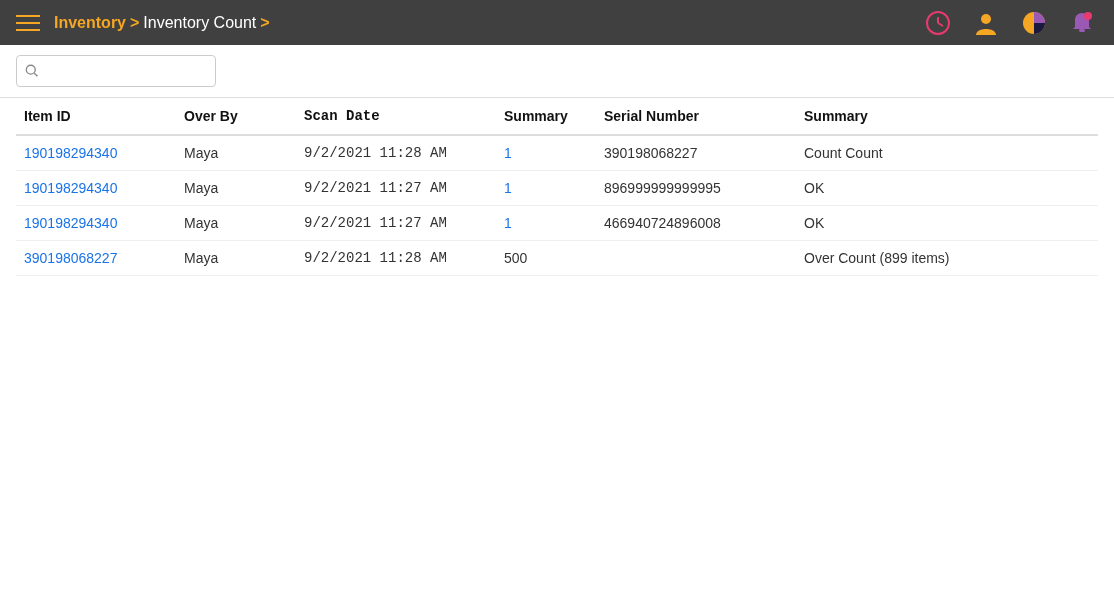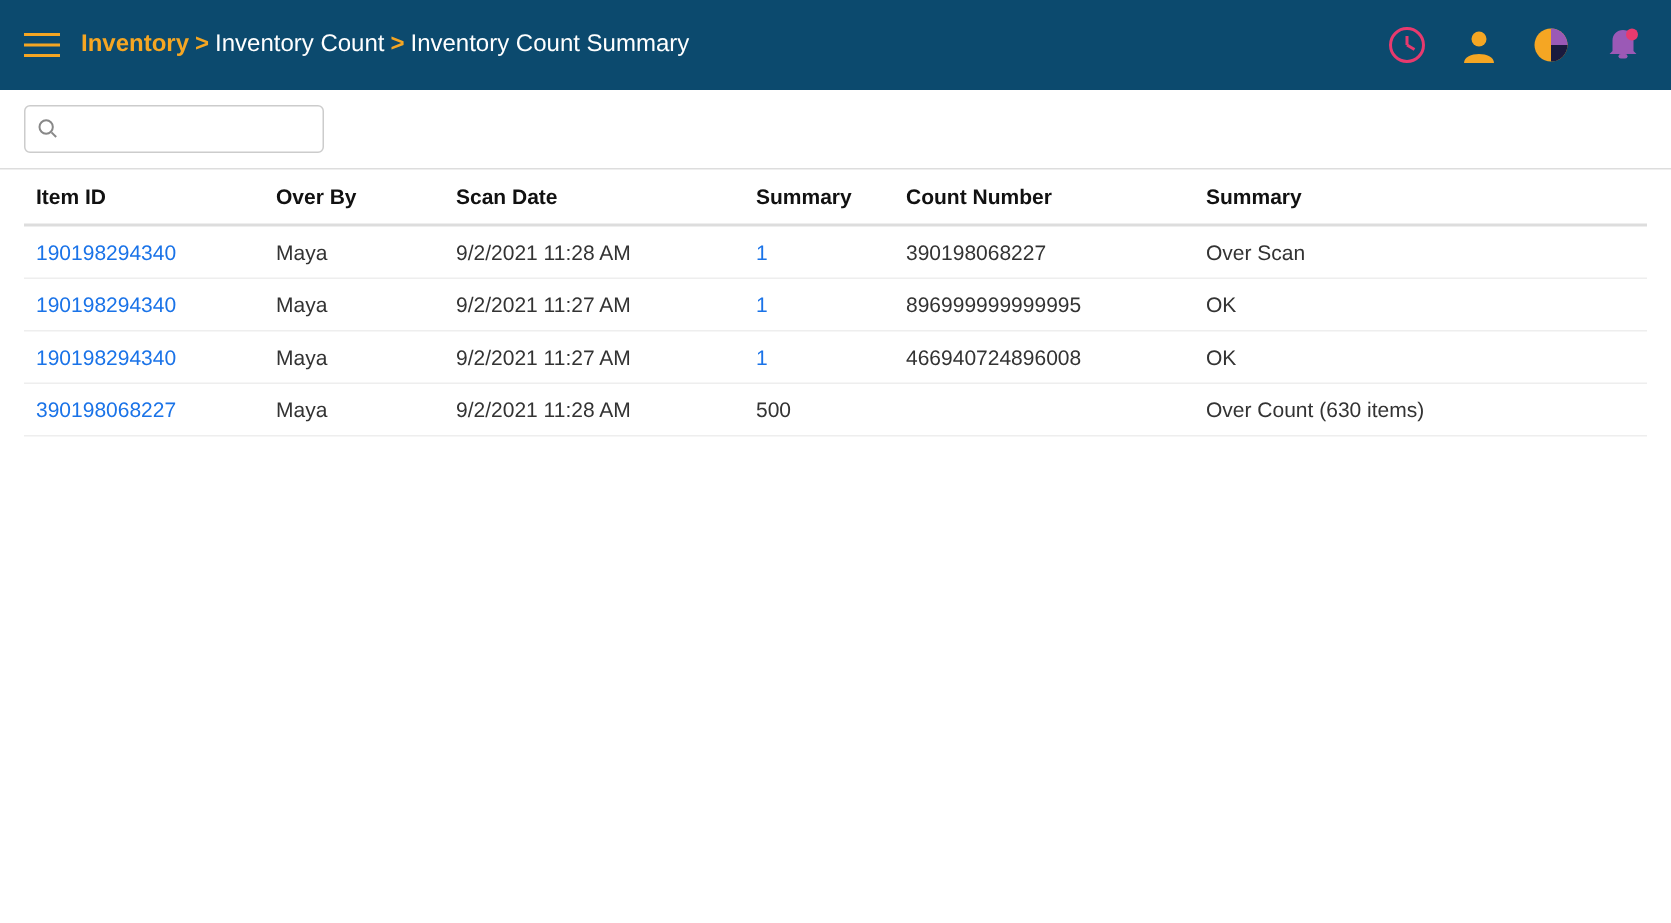--- a/index.html
+++ b/index.html
@@ -11,26 +11,26 @@
       font-family: Arial, sans-serif;
       font-size: 14px;
       background: #fff;
       width: 1114px;
       height: 615px;
       overflow: hidden;
     }
 
     
     .header {
-      background-color: #0c4a6e;
+      background-color: #404040;
       display: flex;
       align-items: center;
       justify-content: space-between;
       padding: 0 16px;
-      height: 60px;
+      height: 45px;
     }
     .header-left {
       display: flex;
       align-items: center;
       gap: 14px;
     }
     .hamburger {
       display: flex;
       flex-direction: column;
       gap: 5px;
@@ -139,41 +139,40 @@
       color: #1a73e8;
       text-decoration: none;
     }
     .qty-link {
       color: #1a73e8;
     }
 
     
     .col-item-id { width: 160px; }
     .col-scan-by { width: 120px; }
-    .col-scan-date { width: 200px; }
+    .col-scan-date { width: 200px; font-family: Liberation Mono, monospace; }
     .col-quantity { width: 100px; }
     .col-serial { width: 200px; }
     .col-status { width: auto; }
   </style>
 </head>
 <body>
 
 <header class="header">
   <div class="header-left">
     <div class="hamburger">
       <span></span>
       <span></span>
       <span></span>
     </div>
     <nav class="breadcrumb">
       <span class="breadcrumb-item-active">Inventory</span>
       <span class="breadcrumb-separator">&gt;</span>
       <span class="breadcrumb-item" style="color:#fff;">Inventory Count</span>
       <span class="breadcrumb-separator">&gt;</span>
-      <span class="breadcrumb-item" style="color:#fff;">Inventory Count Summary</span>
     </nav>
   </div>
   <div class="header-right">
 
     <div class="icon-btn">
       <svg class="clock-icon-svg" width="28" height="28" viewBox="0 0 28 28">
         <circle cx="14" cy="14" r="11" stroke="#e83a6e" stroke-width="2.2" fill="none"></circle>
         <line x1="14" y1="8" x2="14" y2="14" stroke="#e83a6e" stroke-width="2"></line>
         <line x1="14" y1="14" x2="19" y2="17" stroke="#e83a6e" stroke-width="2"></line>
       </svg>
@@ -215,32 +214,32 @@
 </div>
 
 <div class="table-container">
   <table>
     <thead>
       <tr>
         <th class="col-item-id">Item ID</th>
         <th class="col-scan-by">Over By</th>
         <th class="col-scan-date">Scan Date</th>
         <th class="col-quantity">Summary</th>
-        <th class="col-serial">Count Number</th>
+        <th class="col-serial">Serial Number</th>
         <th class="col-status">Summary</th>
       </tr>
     </thead>
     <tbody id="table-body">
     <tr>
           <td class="col-item-id"><a href="#" class="item-id-link">190198294340</a></td>
           <td class="col-scan-by">Maya</td>
           <td class="col-scan-date">9/2/2021 11:28 AM</td>
           <td class="col-quantity"><span class="qty-link" style="color: rgb(26, 115, 232);">1</span></td>
           <td class="col-serial">390198068227</td>
-          <td class="col-status">Over Scan</td>
+          <td class="col-status">Count Count</td>
         </tr>
         <tr>
           <td class="col-item-id"><a href="#" class="item-id-link">190198294340</a></td>
           <td class="col-scan-by">Maya</td>
           <td class="col-scan-date">9/2/2021 11:27 AM</td>
           <td class="col-quantity"><span class="qty-link" style="color: rgb(26, 115, 232);">1</span></td>
           <td class="col-serial">896999999999995</td>
           <td class="col-status">OK</td>
         </tr>
         <tr>
@@ -250,17 +249,17 @@
           <td class="col-quantity"><span class="qty-link" style="color: rgb(26, 115, 232);">1</span></td>
           <td class="col-serial">466940724896008</td>
           <td class="col-status">OK</td>
         </tr>
         <tr>
           <td class="col-item-id"><a href="#" class="item-id-link">390198068227</a></td>
           <td class="col-scan-by">Maya</td>
           <td class="col-scan-date">9/2/2021 11:28 AM</td>
           <td class="col-quantity">500</td>
           <td class="col-serial"></td>
-          <td class="col-status">Over Count (630 items)</td>
+          <td class="col-status">Over Count (899 items)</td>
         </tr>
       </tbody>
   </table>
 </div>
 
 </body></html>

